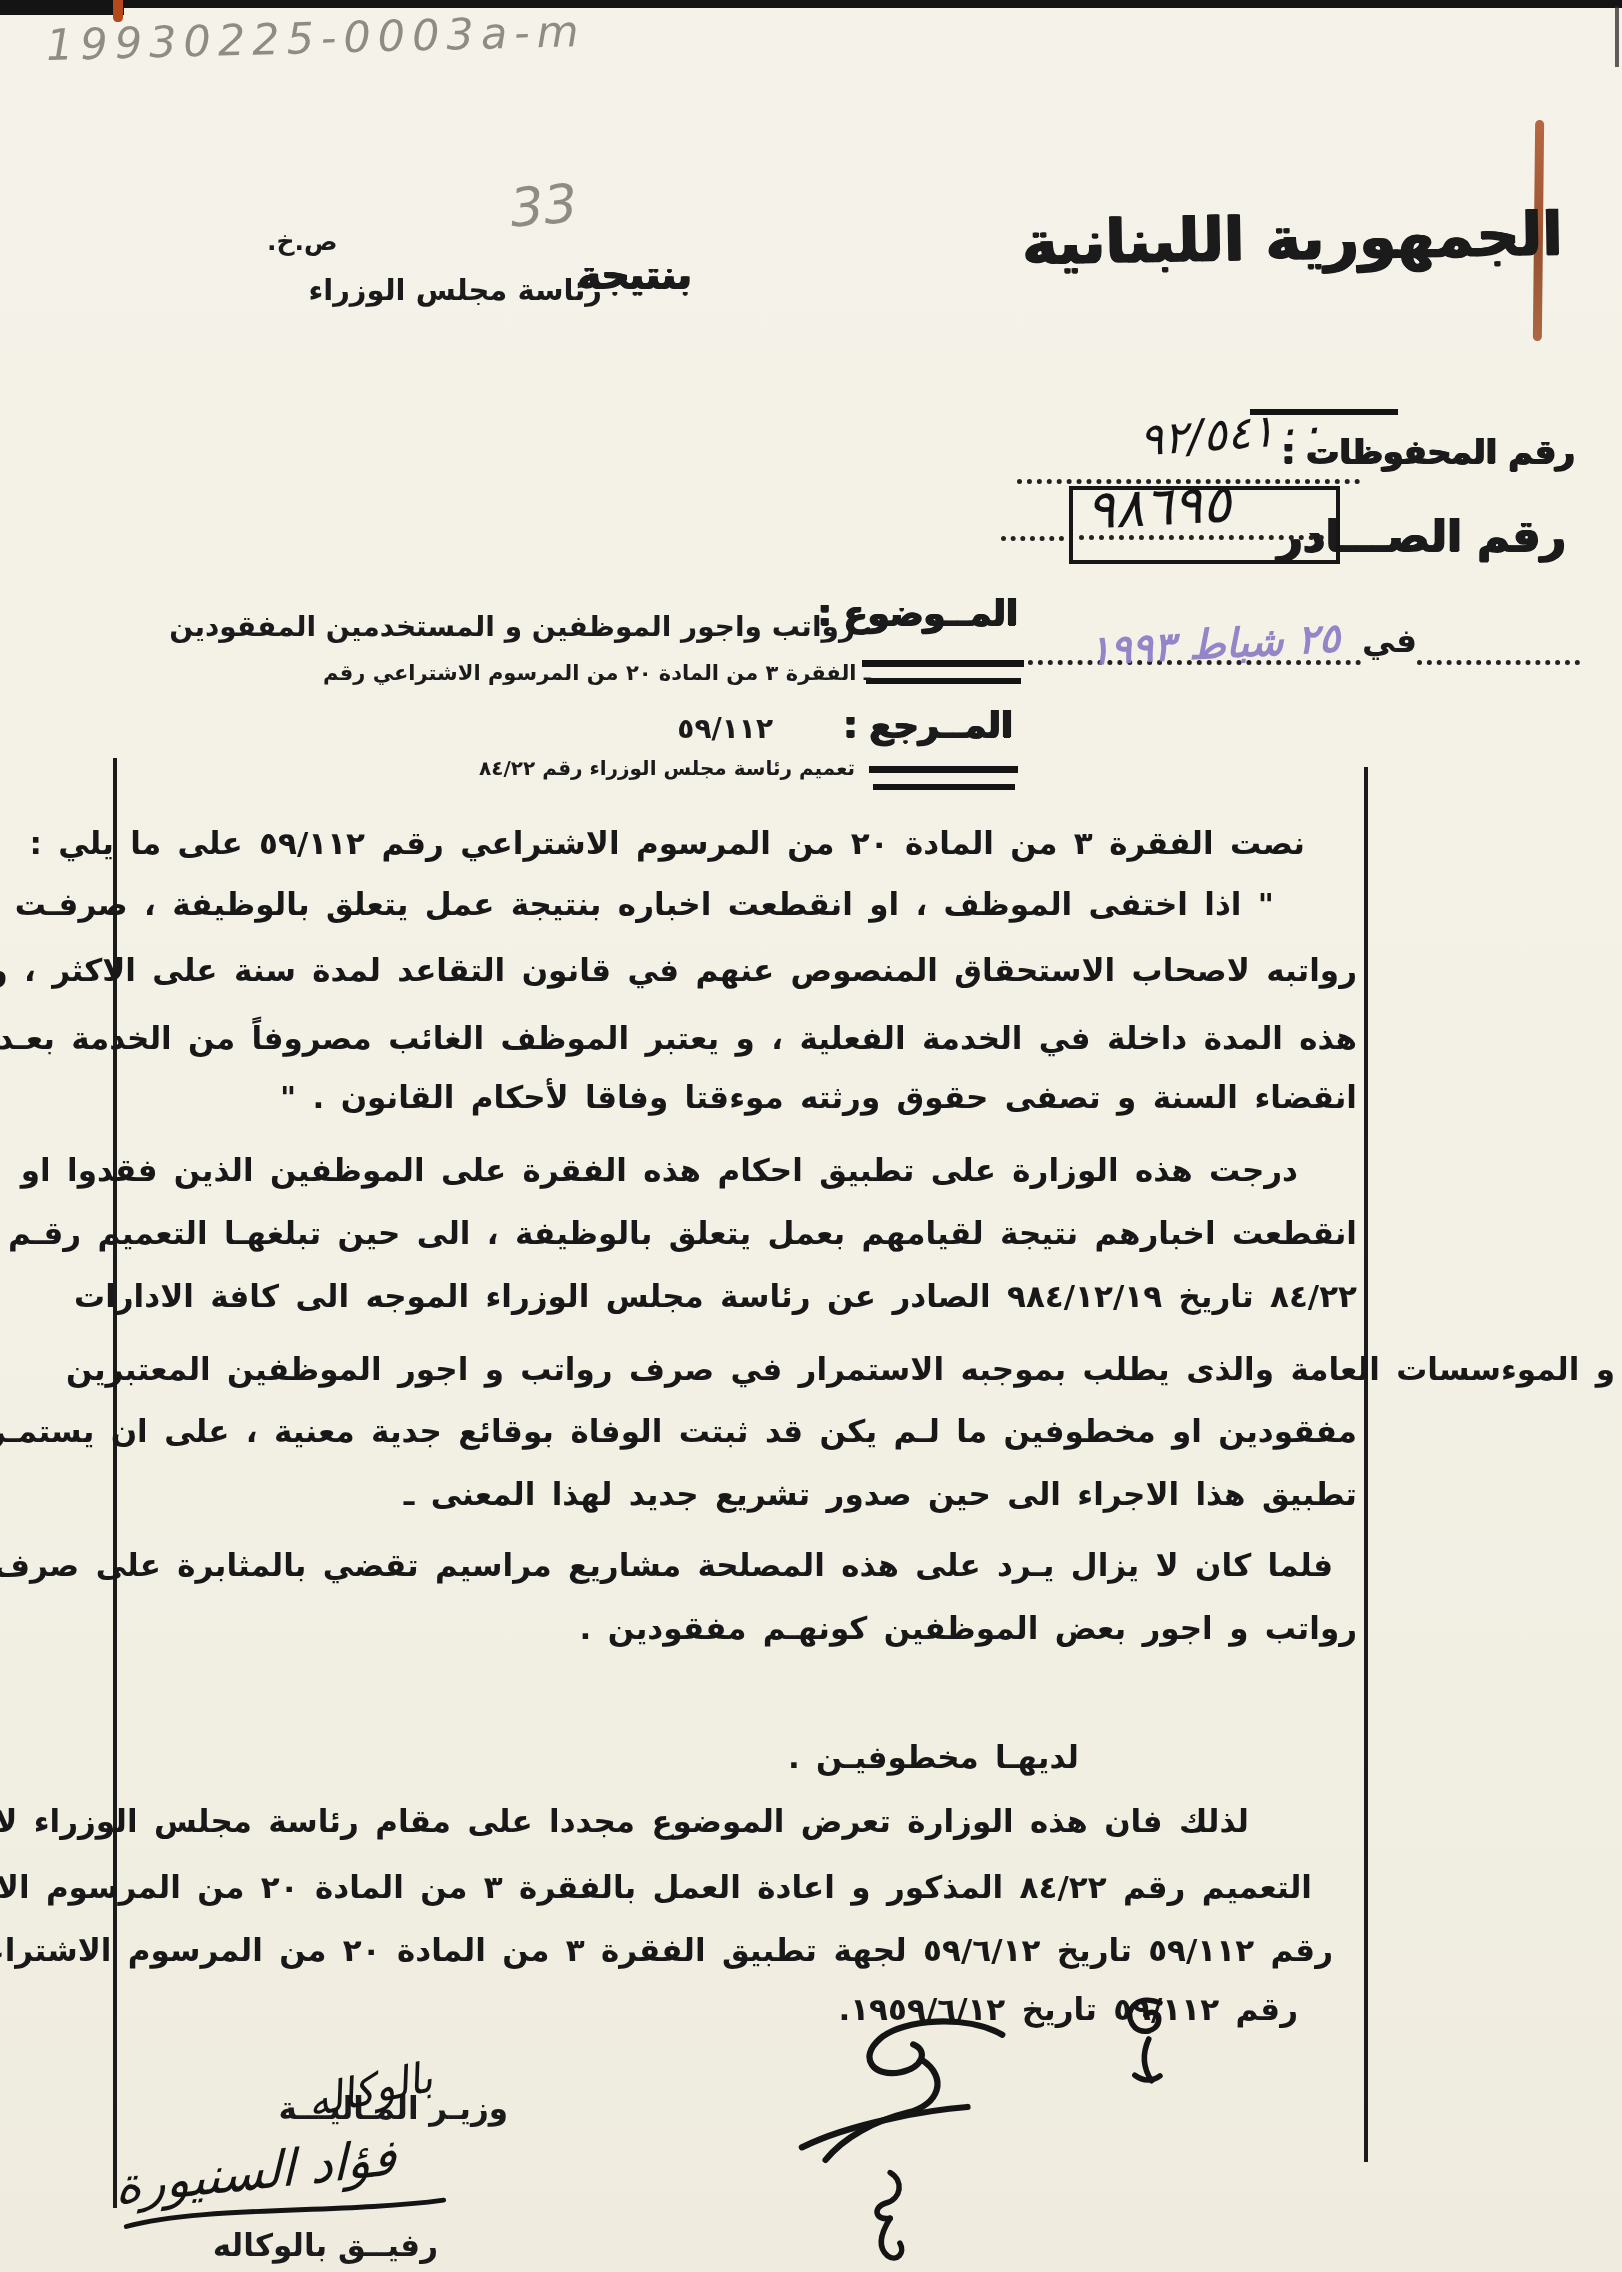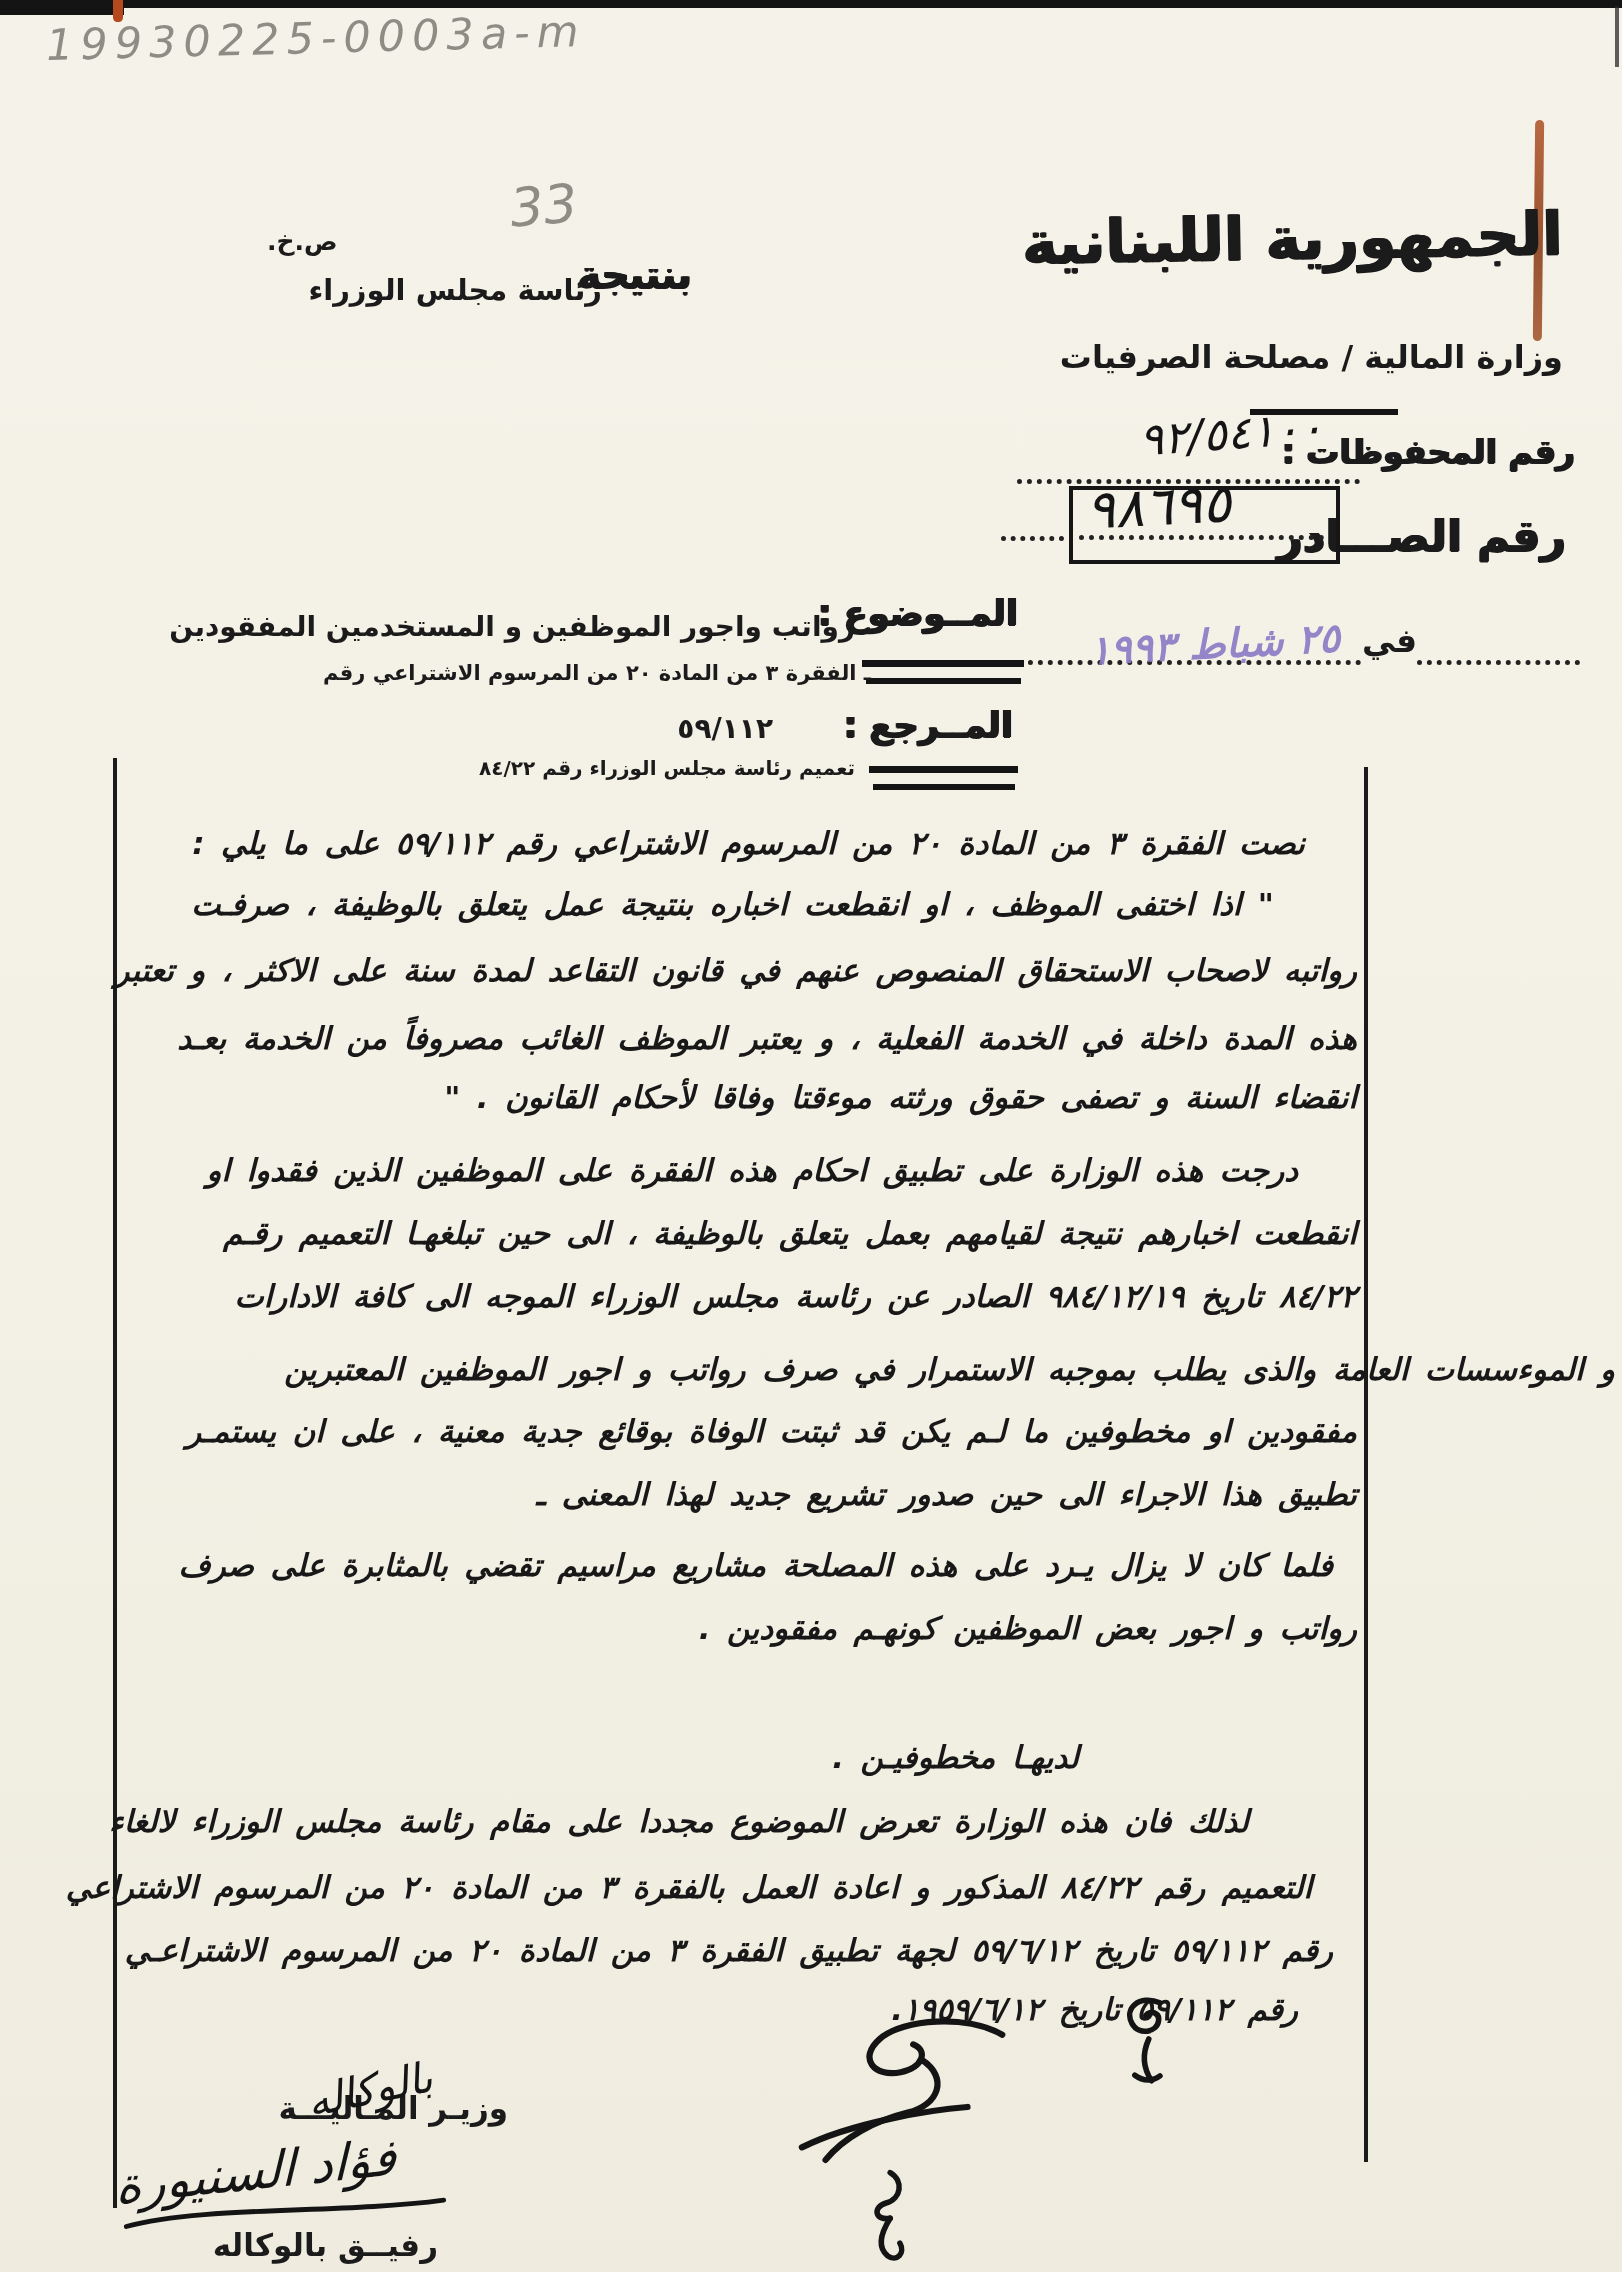--- a/index.html
+++ b/index.html
@@ -11,21 +11,21 @@
   .abs{position:absolute;}
   .typed{font-weight:bold;color:#1b1b1b;white-space:nowrap;direction:rtl;}
   .callig{text-shadow:1px 0 0 currentColor,-1px 0 0 currentColor,0 0.8px 0 currentColor;}
   .hand{font-style:italic;color:#141414;white-space:nowrap;}
   .pencil{color:#8e8c85;}
   .stamp{color:#8b7cc6;}
   .dotted{height:0;border-bottom:5.6px dotted #222;}
   .bar{background:#141414;}
   .vline{width:3.5px;background:#1b1b1b;}
   .bline{position:absolute;white-space:nowrap;font-weight:bold;font-size:31px;
-         color:#181818;direction:rtl;word-spacing:5.6px;font-style:italic;}
+         color:#181818;direction:rtl;word-spacing:5.6px;}
   .box{border:4.9px solid #161616;}
   svg{display:block;}
 </style>
 </head>
 <body>
 
 <div class="page">
 
   <div class="abs bar" style="left:0;top:0;width:1622px;height:7.7px;"></div>
   <div class="abs bar" style="left:0;top:0;width:124px;height:15.3px;"></div>
@@ -34,21 +34,20 @@
   <div class="abs" style="left:1534px;top:120px;width:9px;height:221px;border-radius:4.9px;background:linear-gradient(180deg,#b0552a 0%,#8a3c17 60%,#a3552c 100%);opacity:.88;transform:rotate(.6deg);"></div>
 
   <div class="abs hand pencil" style="left:46px;top:12.5px;font-size:43px;letter-spacing:7px;transform:rotate(-1.5deg);direction:ltr;">19930225-0003a-m</div>
   <div class="abs hand pencil" style="left:510px;top:175px;font-size:53px;transform:rotate(-5deg);">33</div>
   <div class="abs typed" style="left:267px;top:227px;font-size:25px;">ص.خ.</div>
 
   <div class="abs typed callig" style="right:930px;top:252px;font-size:39px;">بنتيجة</div>
   <div class="abs typed" style="right:1020px;top:273px;font-size:29px;">رئاسة مجلس الوزراء</div>
 
   <div class="abs typed callig" style="right:59px;top:203px;font-size:60px;transform:rotate(-1deg);">الجمهورية اللبنانية</div>
-  <div class="abs typed" style="right:59px;top:338px;font-size:32px;">وزارة المالية / مصلحة الصرفيات</div>
   <div class="abs bar" style="left:1250px;top:409px;width:148px;height:6.3px;"></div>
 
   <div class="abs typed callig" style="right:47px;top:432px;font-size:33px;">رقم المحفوظات :</div>
   <div class="abs hand" style="right:299px;top:407px;font-size:45px;transform:rotate(-4deg);">٩٢/٥٤١٠٠</div>
   <div class="abs dotted" style="left:1017px;top:479px;width:343px;"></div>
 
   <div class="abs typed callig" style="right:56px;top:510px;font-size:44px;">رقم الصـــادر</div>
   <div class="abs dotted" style="left:1001px;top:536px;width:63px;"></div>
   <div class="abs box" style="left:1069px;top:486px;width:263px;height:70px;">
     <div class="abs dotted" style="left:5.6px;top:45px;width:245px;"></div>

